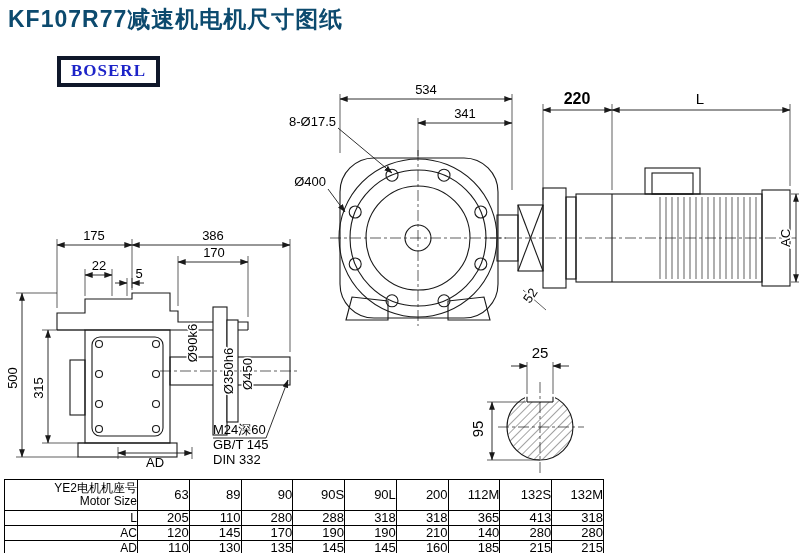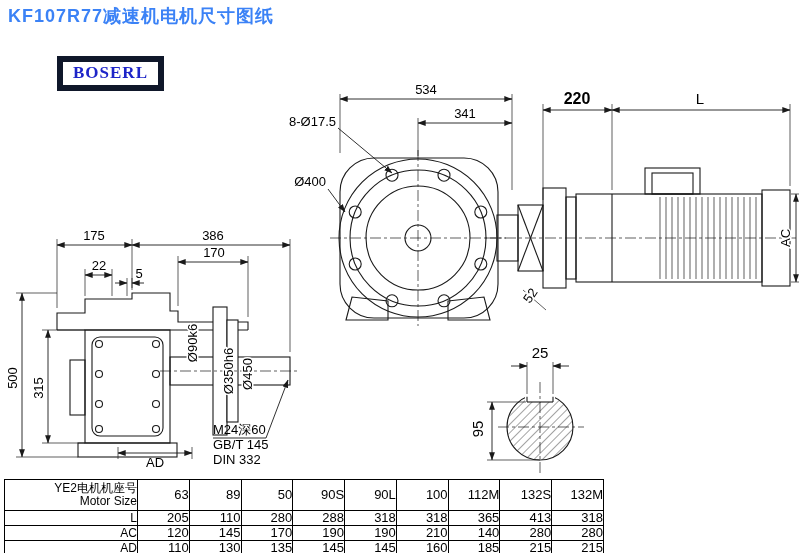--- a/index.html
+++ b/index.html
@@ -1,20 +1,20 @@
 <!DOCTYPE html>
 <html><head>
 <meta charset="utf-8">
 <style>
   html,body{margin:0;padding:0;background:#fff;}
   #page{position:relative;width:800px;height:553px;background:#fff;overflow:hidden;
         font-family:"Liberation Sans",sans-serif;}
-  #title{position:absolute;top:4px;left:8px;font-size:18px;font-weight:bold;color:#3b82f6;
+  #title{position:absolute;top:4px;left:8px;font-size:23px;font-weight:bold;color:#0c4a6e;
          letter-spacing:1px;white-space:nowrap;}
-  #logo{position:absolute;top:56px;left:57px;border:6px solid #0f172a;padding:1px 10px 2px 10px;
+  #logo{position:absolute;top:56px;left:57px;border:4px solid #0f172a;padding:1px 10px 2px 10px;
         font-family:"Liberation Serif",serif;font-size:17px;font-weight:bold;color:#1d24c8;
         letter-spacing:1px;background:#fff;}
   #drawing{position:absolute;top:0;left:0;}
   
   .s{stroke:#1a1a1a;stroke-width:1.1;fill:none;}
   .sw{stroke:#1a1a1a;stroke-width:1.1;fill:#fff;}
   .cl{stroke:#1a1a1a;stroke-width:0.7;fill:none;stroke-dasharray:11 3 3 3;}
   .ext{stroke:#1a1a1a;stroke-width:0.7;fill:none;}
   .dl{stroke:#1a1a1a;stroke-width:0.9;fill:none;}
   .fin{stroke:#1a1a1a;stroke-width:0.7;fill:none;}
@@ -233,24 +233,24 @@
 
   <table id="spec-table">
     <tbody>
         <tr class="hd">
       <th class="hcol">
         <div>YE2电机机座号</div>
         <div>Motor Size</div>
       </th>
       <td>63</td>
       <td>89</td>
-      <td>50</td>
+      <td>90</td>
       <td>90S</td>
       <td>90L</td>
-      <td>100</td>
+      <td>200</td>
       <td>112M</td>
       <td>132S</td>
       <td>132M</td>
     </tr>
     <tr>
       <th class="hcol">L</th>
       <td>205</td>
       <td>110</td>
       <td>280</td>
       <td>288</td>

